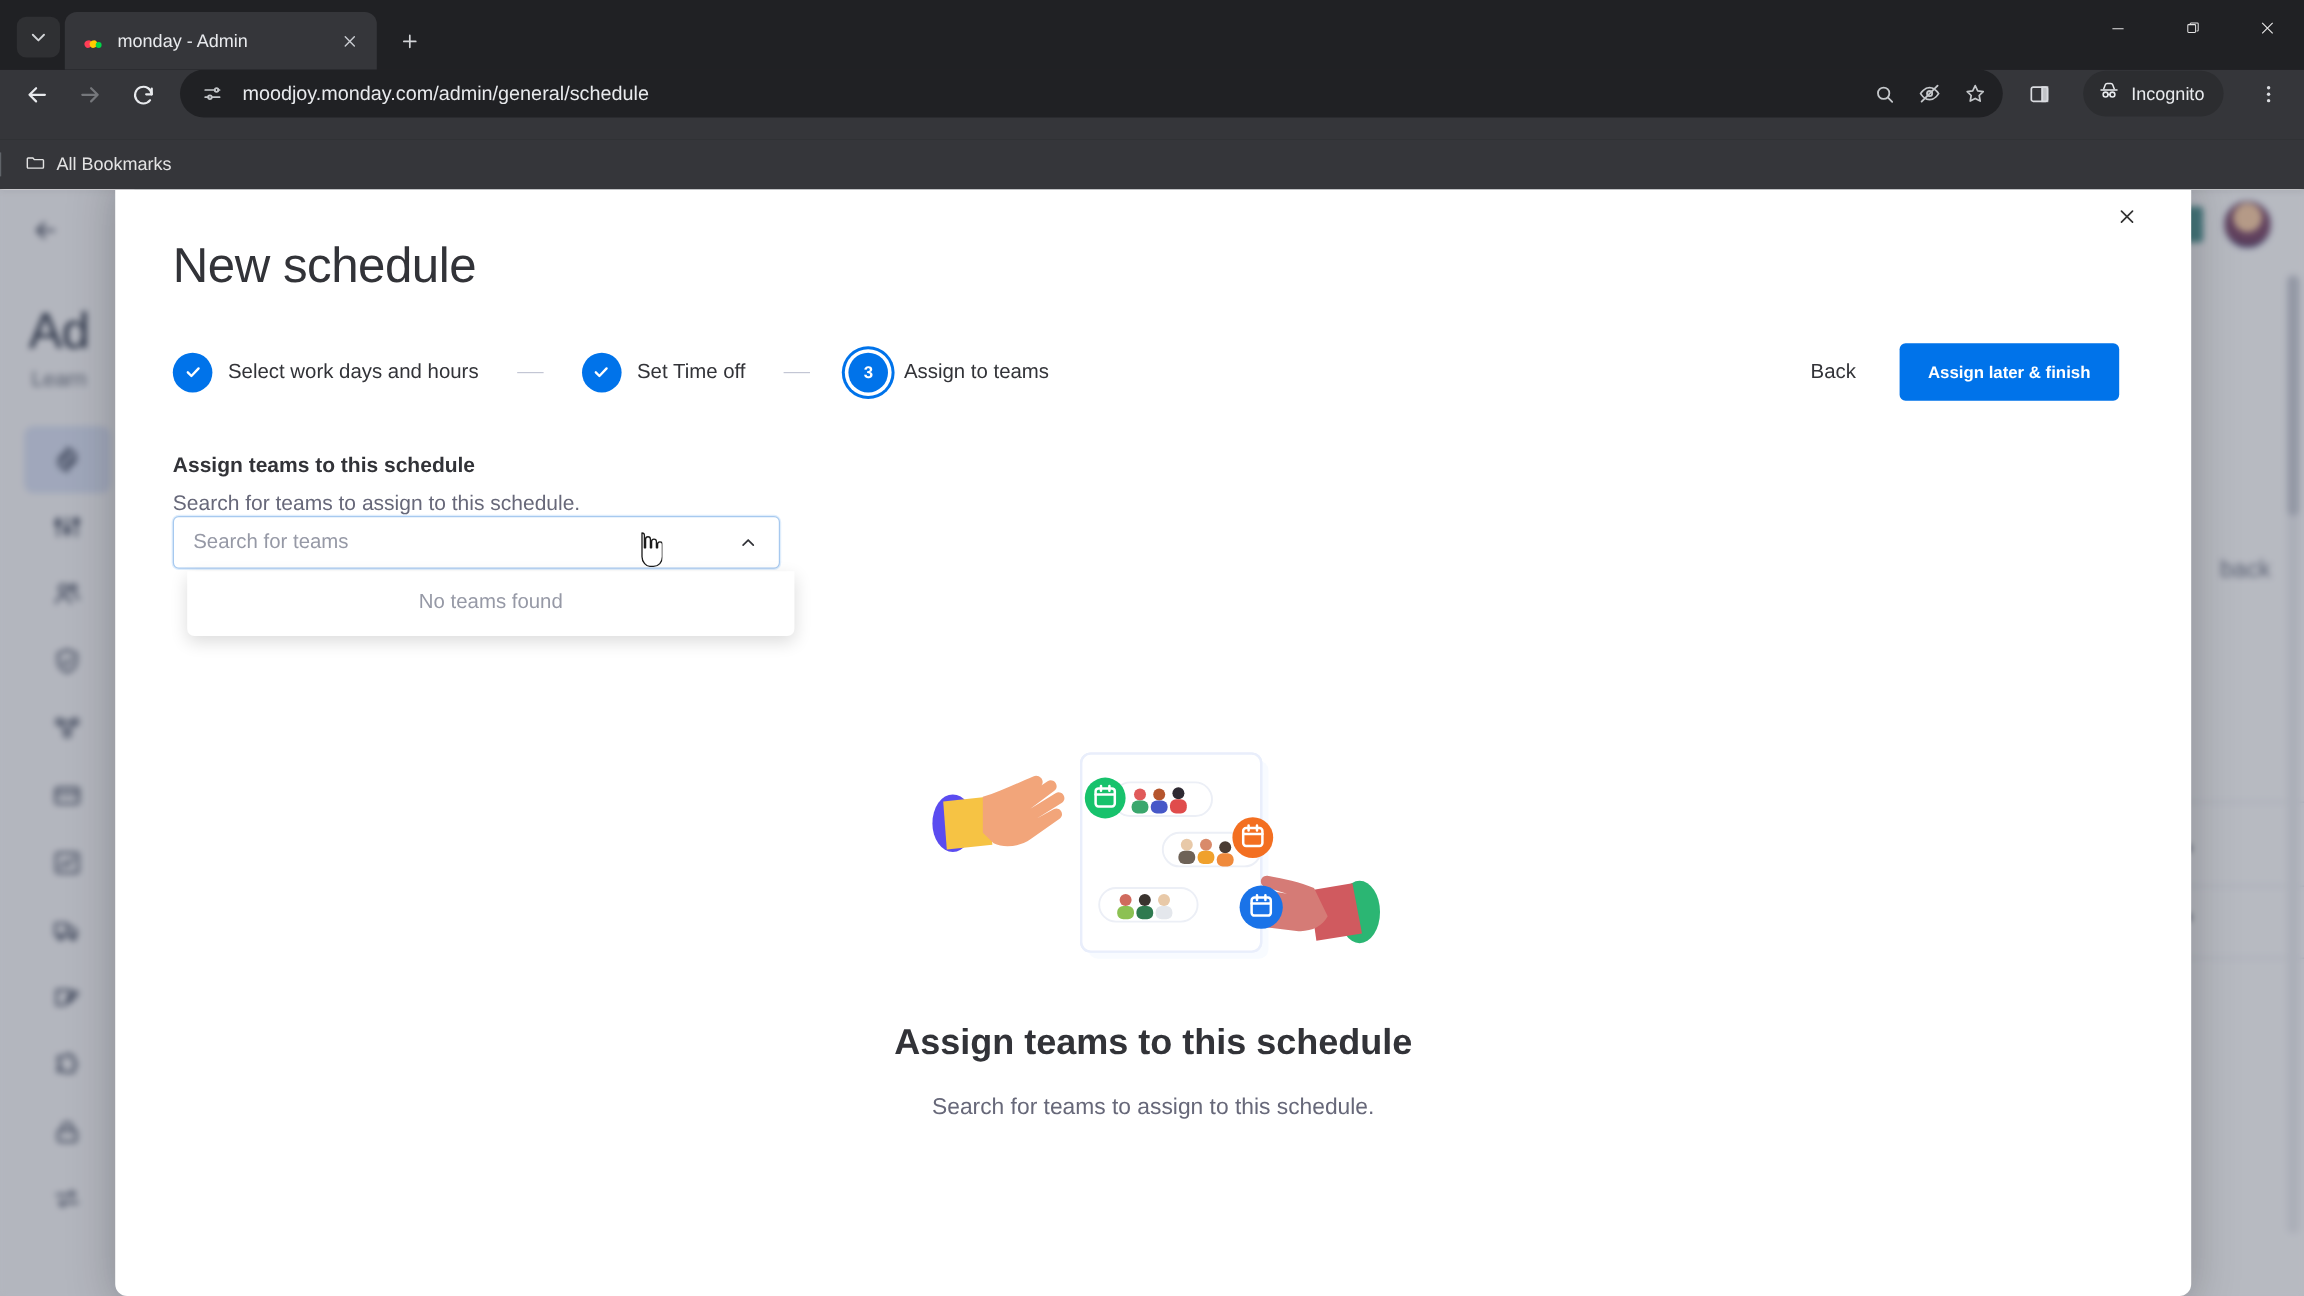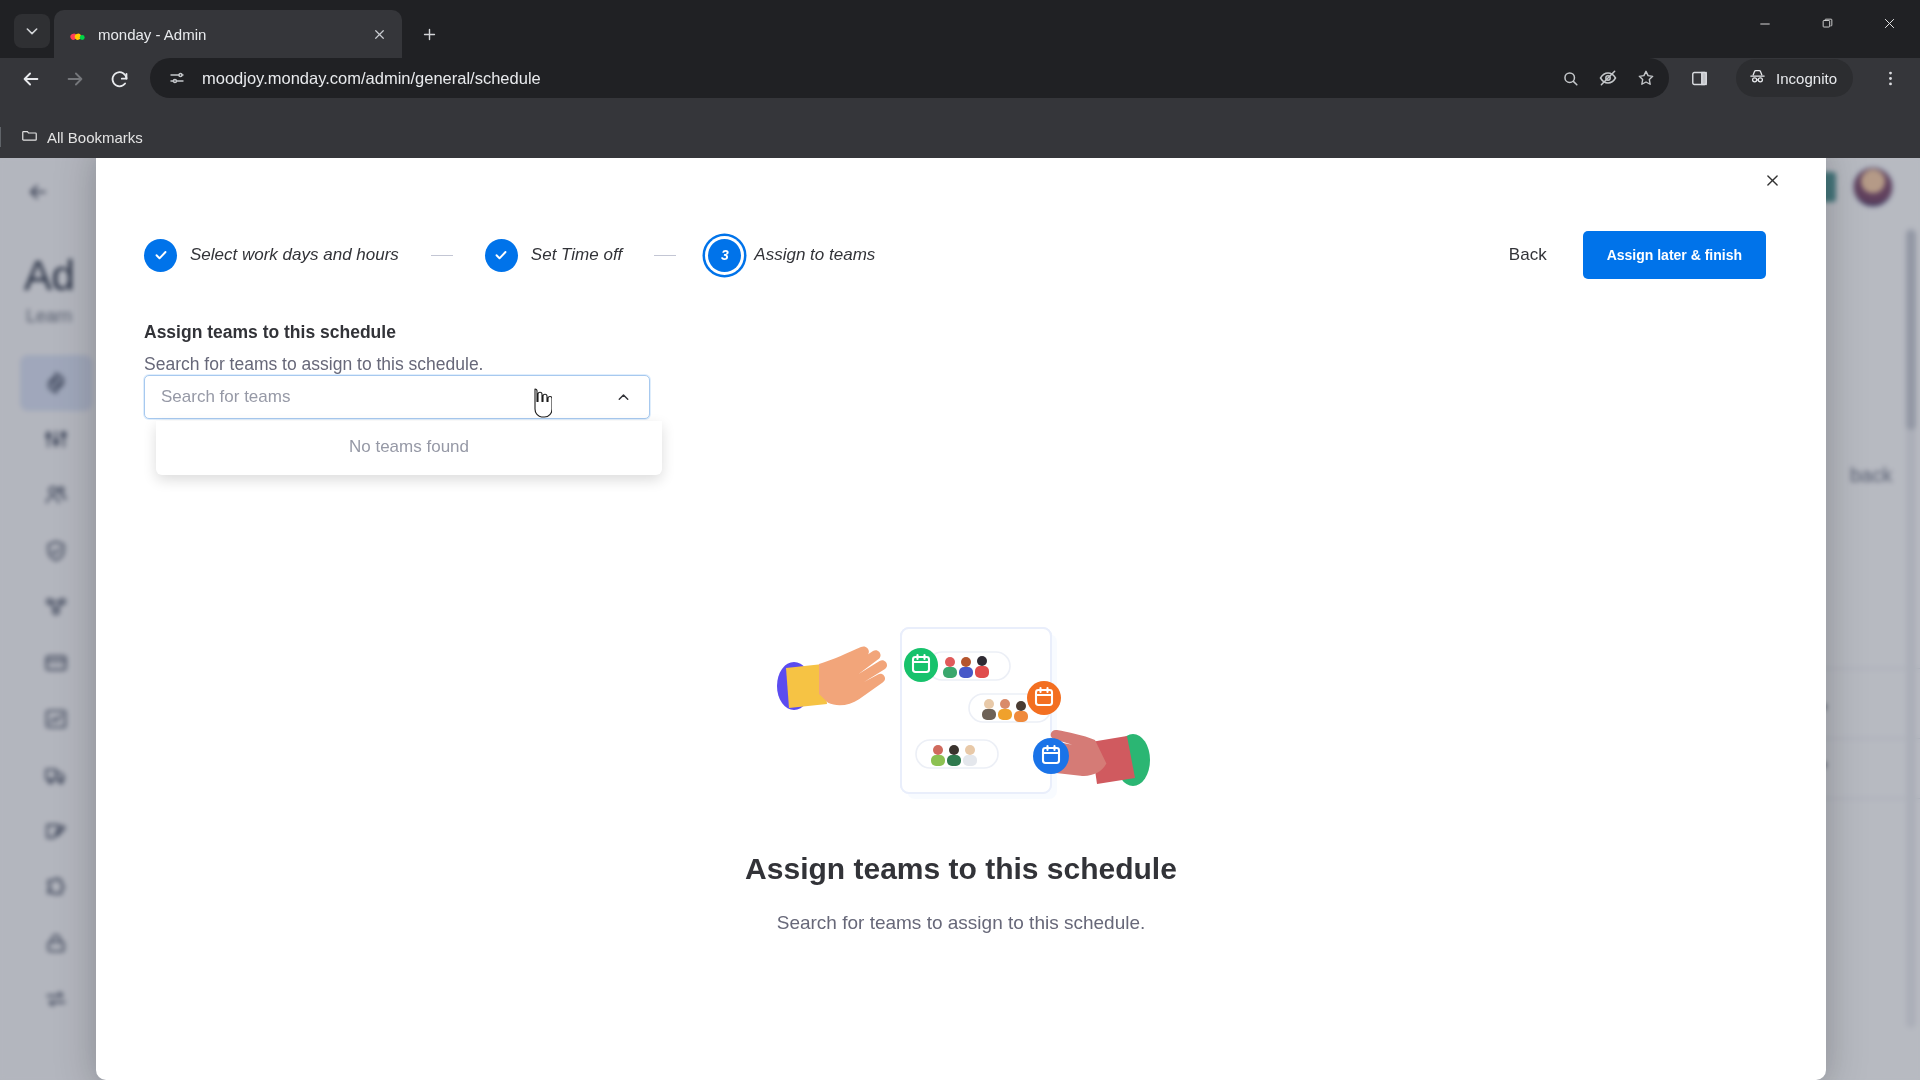--- a/index.html
+++ b/index.html
@@ -20,21 +20,21 @@
   }
   .tab-list-btn {
     width: 36px; height: 34px; margin: 0 4px 10px 8px;
     border-radius: 8px; background: #2f3033;
     display: flex; align-items: center; justify-content: center;
     cursor: pointer;
   }
   .tab-list-btn svg { width: 16px; height: 16px; }
 
   .tab {
-    height: 48px; width: 348px;
+    height: 48px; width: 260px;
     background: #35363a; border-radius: 10px 10px 0 0;
     display: flex; align-items: center; gap: 10px;
     padding: 0 12px 0 14px; position: relative; cursor: pointer;
   }
   .tab-favicon {
     width: 20px; height: 20px; flex: 0 0 20px;
     display: flex; align-items: center; justify-content: center;
   }
   .tab-title {
     flex: 1; color: #e8eaed; font-size: 15px;
@@ -207,21 +207,21 @@
   }
   .modal-title {
     font-size: 41px; font-weight: 400; color: #323338;
     letter-spacing: -.4px; margin: 8px 0 0 0;
   }
 
   .stepper-row {
     display: flex; align-items: center;
     margin-top: 42px; height: 46px;
   }
-  .steps { display: flex; align-items: center; gap: 16px; font-style: italic; }
+  .steps { display: flex; align-items: center; gap: 16px; }
   .step { display: flex; align-items: center; gap: 13px; }
   .step-bubble {
     width: 33px; height: 33px; border-radius: 50%;
     background: #0073ea; color: #fff;
     display: flex; align-items: center; justify-content: center;
     font-size: 14px; font-weight: 700; flex: 0 0 33px;
   }
   .step-bubble.current {
     box-shadow: 0 0 0 3px #fff, 0 0 0 5.5px #0073ea;
   }
@@ -550,20 +550,21 @@
     <div class="overlay-dim"></div>
 
     <div class="modal">
 
       <div class="modal-close">
         <svg viewBox="0 0 24 24" width="17" height="17" fill="none" stroke="currentColor" stroke-width="2">
           <path d="M5.5 5.5l13 13M18.5 5.5l-13 13" stroke-linecap="round"></path>
         </svg>
       </div>
 
+      <div class="modal-title">New schedule</div>
 
       <div class="stepper-row">
         <div class="steps">
 
           <div class="step">
             <span class="step-bubble">
               <svg viewBox="0 0 24 24" width="18" height="18" fill="none" stroke="#fff" stroke-width="2.6">
                 <path d="M6 12.4l4 4 8-8.4" stroke-linecap="round" stroke-linejoin="round"></path>
               </svg>
             </span>

